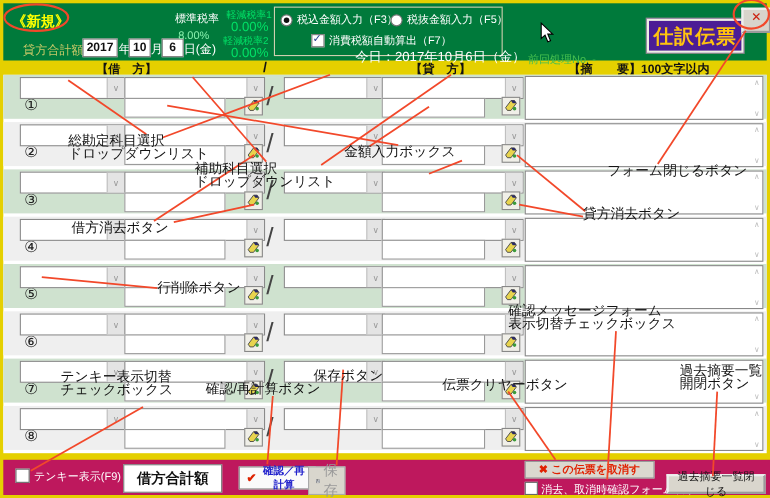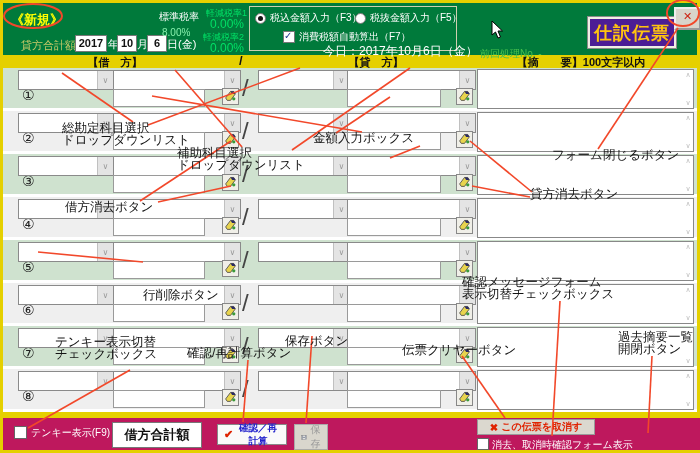--- a/index.html
+++ b/index.html
@@ -31,21 +31,21 @@
   .prevno{position:absolute;left:477px;top:44px;color:#46c04f;font-size:10px;}
   .title-box{position:absolute;left:585px;top:14px;width:84px;height:27px;background:#4c1d95;
              border:2px solid #efefe4;box-shadow:0 0 0 1px #8a8a8a;color:#ffc30f;font-weight:bold;
              font-size:18px;display:flex;align-items:center;justify-content:center;letter-spacing:1px;}
   .close-btn{position:absolute;left:671px;top:4px;width:23px;height:19px;background:#d8d4cb;
              border:2px outset #eee;color:#cc2211;font-weight:bold;font-size:11px;line-height:15px;text-align:center;}
   
   .ghdr{position:absolute;top:55px;color:#111;font-weight:bold;font-size:11px;}
   .gh-debit{left:40px;width:150px;text-align:center;}
   .gh-slash{left:239px;top:53px;font-size:13px;}
-  .gh-credit{left:301px;width:150px;text-align:center;}
+  .gh-credit{left:278px;width:150px;text-align:right;}
   .gh-memo{left:470px;width:222px;text-align:center;}
   
   .rows{position:absolute;left:3px;top:68px;width:694px;height:344px;background:#fff;}
   .row{position:relative;height:40px;margin-bottom:3px;}
   .row-green{background:#cfe2cf;} .row-gray{background:#efefef;}
   .rownum{position:absolute;left:19px;top:19px;font-size:14px;color:#222;cursor:default;}
   .combo{position:absolute;top:2px;height:18px;background:#fff;border:1px solid #8a8a8a;}
   .combo .arr{position:absolute;right:0;top:0;bottom:0;width:15px;background:#e4e4e4;color:#9a9a9a;
               font-size:8px;display:flex;align-items:center;justify-content:center;border-left:1px solid #c0c0c0;}
   .dd1{left:15px;width:94px;} .dd2{left:110px;width:126px;}
@@ -64,22 +64,22 @@
   .fc1{left:11px;top:8px;} .fc2{left:474px;top:20px;width:10px;height:10px;}
   .fl{position:absolute;color:#fff;font-size:10px;}
   .fl1{left:28px;top:8px;} .fl2{left:489px;top:20px;}
   .total{position:absolute;top:4px;width:88px;height:24px;background:#fff;border:1px solid #777;
          color:#111;font-weight:bold;font-size:13px;display:flex;align-items:center;justify-content:center;}
   .t-debit{left:109px;} .t-credit{left:344px;}
   .btn{position:absolute;display:flex;align-items:center;justify-content:center;gap:3px;}
   .b-confirm{left:214px;top:6px;width:70px;height:21px;background:#fafafa;border:1px solid #888;
              font-size:9.5px;font-weight:bold;color:#2222cc;}
   .b-confirm .ck{color:#dd2200;font-size:11px;}
-  .b-save{left:291px;top:6px;width:34px;height:26px;background:#d9d6cd;border:1px solid #aaa;
-          font-size:10px;color:#999;}
+  .b-save{left:277px;top:6px;width:34px;height:26px;background:#d9d6cd;border:1px solid #aaa;
+          font-size:13px;color:#999;}
   .b-cancel{left:474px;top:1px;width:118px;height:16px;background:#dbd8cf;border:1px solid #999;
             font-size:10px;font-weight:bold;color:#e02200;}
   .b-past{left:603px;top:13px;width:90px;height:18px;background:#d9d6cd;border:2px outset #eee;
           font-size:10px;color:#111;}
   
   .ann-svg{position:absolute;left:0;top:0;z-index:40;pointer-events:none;}
   .ann-labels{position:absolute;left:0;top:0;width:700px;height:453px;z-index:41;pointer-events:none;}
   .ann-label{position:absolute;color:#141414;font-size:12.5px;line-height:12px;white-space:pre-line;}
   .cursor{position:absolute;left:491px;top:20px;z-index:50;pointer-events:none;}
 </style>
@@ -452,20 +452,21 @@
         <rect x="4" y="9" width="8" height="5" fill="#e8e8e8" stroke="#777"></rect>
       </svg>
       <span>保存</span>
     </button>
     <button class="btn b-cancel">
       <span>✖</span>
       <span>この伝票を取消す</span>
     </button>
     <span class="fchk fc2"></span>
     <span class="fl fl2">消去、取消時確認フォーム表示</span>
+    <button class="btn b-past">過去摘要一覧閉じる</button>
   </div>
 
   <svg class="ann-svg" id="ann-svg" width="700" height="453">
       <line x1="678" y1="28" x2="598" y2="149" stroke="#f2482a" stroke-width="1.6"></line>
       <line x1="62" y1="73" x2="133" y2="122" stroke="#f2482a" stroke-width="1.6"></line>
       <line x1="300" y1="68" x2="148" y2="125" stroke="#f2482a" stroke-width="1.6"></line>
       <line x1="175" y1="70" x2="242" y2="147" stroke="#f2482a" stroke-width="1.6"></line>
       <line x1="410" y1="68" x2="292" y2="150" stroke="#f2482a" stroke-width="1.6"></line>
       <line x1="152" y1="96" x2="362" y2="132" stroke="#f2482a" stroke-width="1.6"></line>
       <line x1="390" y1="97" x2="336" y2="133" stroke="#f2482a" stroke-width="1.6"></line>
@@ -486,21 +487,21 @@
     </svg>
   <div class="ann-labels" id="ann-labels">
       <div class="ann-label" style="left: 62px; top: 122px;">総勘定科目選択
 ドロップダウンリスト</div>
       <div class="ann-label" style="left: 177px; top: 147px;">補助科目選択
 ドロップダウンリスト</div>
       <div class="ann-label" style="left: 313px; top: 132px;">金額入力ボックス</div>
       <div class="ann-label" style="left: 552px; top: 149px;">フォーム閉じるボタン</div>
       <div class="ann-label" style="left: 530px; top: 188px;">貸方消去ボタン</div>
       <div class="ann-label" style="left: 65px; top: 201px;">借方消去ボタン</div>
-      <div class="ann-label" style="left: 143px; top: 255px; margin-top: 34px;">行削除ボタン</div>
+      <div class="ann-label" style="left: 143px; top: 255px;">行削除ボタン</div>
       <div class="ann-label" style="left: 55px; top: 336px;">テンキー表示切替
 チェックボックス</div>
       <div class="ann-label" style="left: 187px; top: 347px;">確認/再計算ボタン</div>
       <div class="ann-label" style="left: 285px; top: 335px;">保存ボタン</div>
       <div class="ann-label" style="left: 462px; top: 276px;">確認メッセージフォーム
 表示切替チェックボックス</div>
       <div class="ann-label" style="left: 402px; top: 344px;">伝票クリヤーボタン</div>
       <div class="ann-label" style="left: 618px; top: 331px;">過去摘要一覧
 開閉ボタン</div>
     </div>

